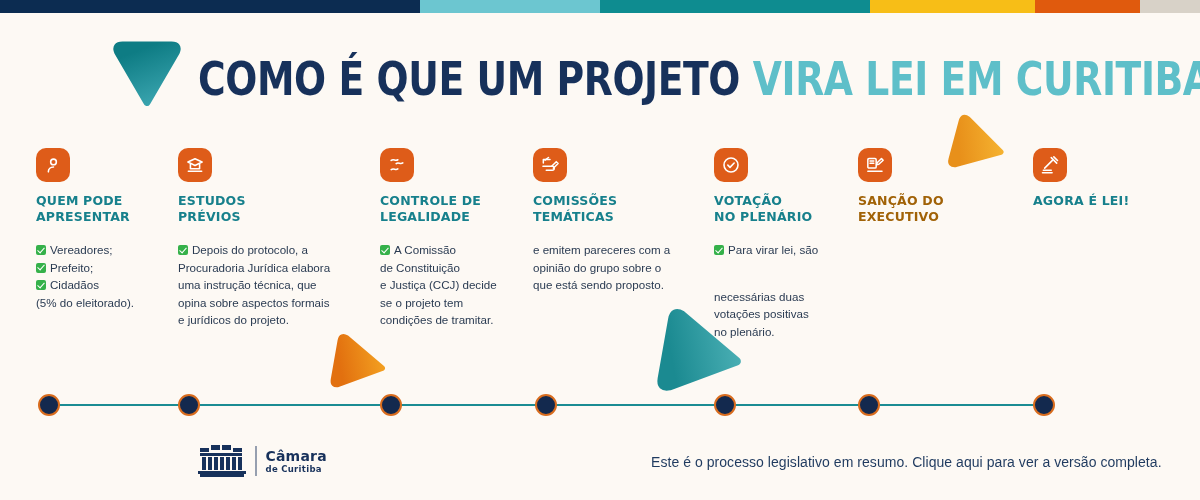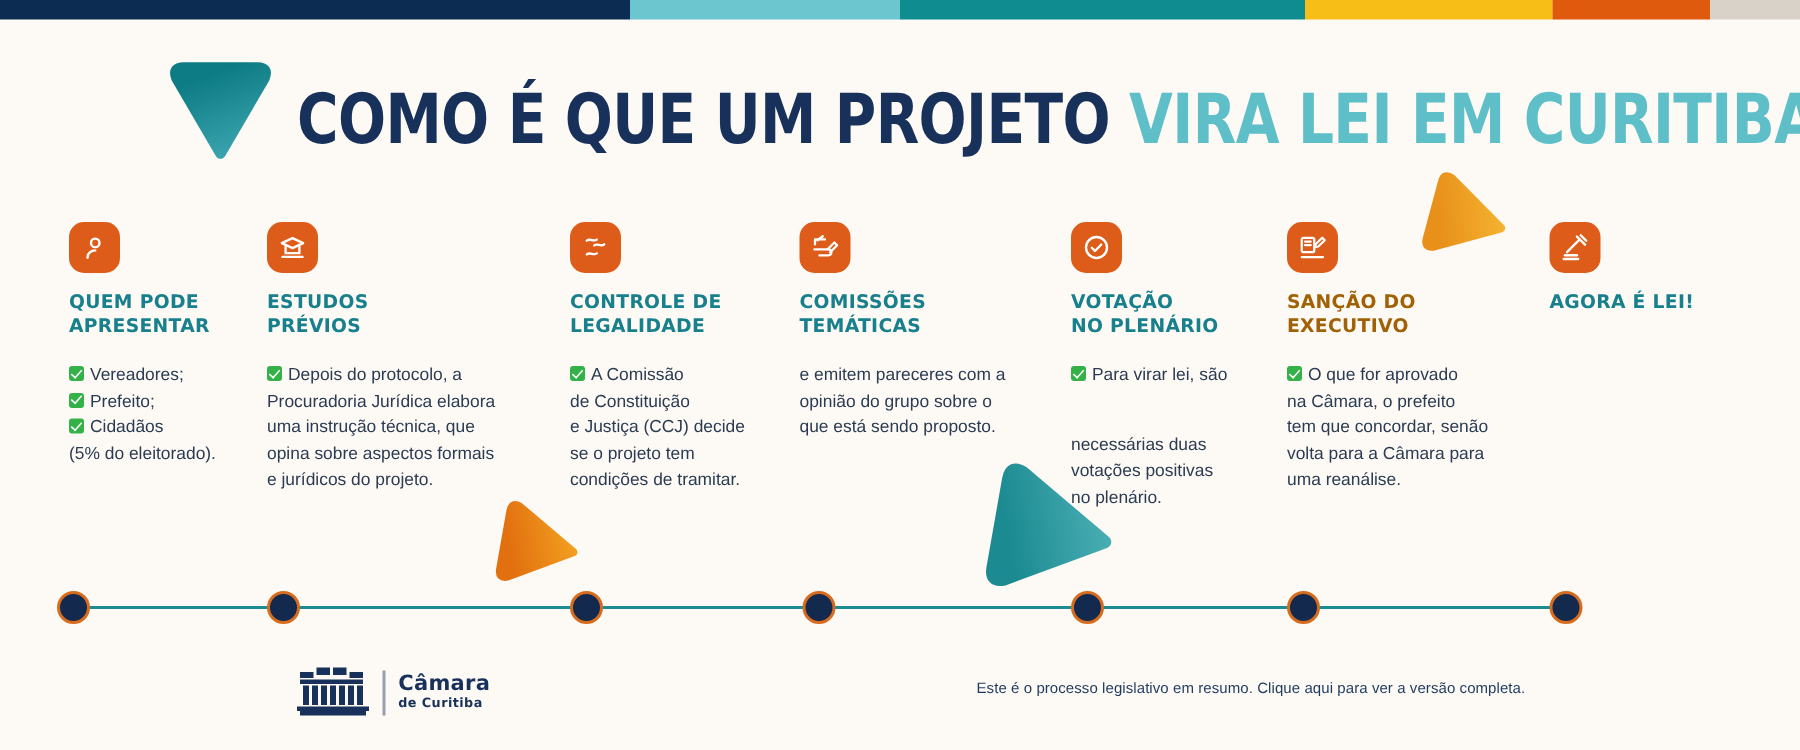--- a/index.html
+++ b/index.html
@@ -105,21 +105,21 @@
     position:absolute; left:198px; top:440px;
     display:flex; align-items:center; gap:9px;
   }
   .logo-divider { width:1.5px; height:30px; background:#18315B; opacity:.45; }
   .logo-text { line-height:1; font-family:"DejaVu Sans", sans-serif; }
   .logo-text .l1 { display:block; color:#17315B; font-weight:bold; font-size:14px; letter-spacing:.2px; }
   .logo-text .l2 { display:block; color:#17315B; font-weight:bold; font-size:8.5px; letter-spacing:.3px; margin-top:2px; }
 
   .footer-note {
     position:absolute; left:651px; top:454px;
-    color:#1F3A5F; font-size:10px; letter-spacing:.05px;
+    color:#1F3A5F; font-size:14px; letter-spacing:.05px;
   }
 </style>
 </head>
 <body>
 
 <div id="infographic">
 
   <div class="topbar" id="topbar">
       <span style="background: rgb(12, 44, 81); width: 420px;"></span>
       <span style="background: rgb(108, 198, 208); width: 180px;"></span>
@@ -174,21 +174,21 @@
           <path d="M50 8 L92 80 Q96 90 85 90 L15 90 Q4 90 8 80 Z" fill="url(#g3)" stroke="url(#g3)" stroke-width="10" stroke-linejoin="round"></path>
         </svg>
       </div>
     </div>
 
   <div class="title-wrap">
     <span class="title-a">COMO É QUE UM PROJETO </span><span class="title-b">VIRA LEI EM CURITIBA</span>
   </div>
 
   <div class="cols" id="cols">
-      <div class="col" style="left: 46px; width: 130px;">
+      <div class="col" style="left: 36px; width: 130px;">
         <div class="icon-badge" style="background: rgb(222, 92, 25);">
           <svg width="19" height="19" viewBox="0 0 24 24" fill="none" stroke="#fff" stroke-width="2" stroke-linecap="round" stroke-linejoin="round">
             <circle cx="12" cy="7.5" r="3.6"></circle>
             <path d="M5.5 20c0-3.6 2.9-6.2 6.5-6.2"></path>
           </svg>
         </div>
         <div class="col-title" style="color: rgb(23, 128, 140);">QUEM PODE
 APRESENTAR</div>
         <div class="col-body" style="color: rgb(42, 59, 82);"><span class="bullet-line"><span class="chk" style="background: rgb(53, 177, 74);"></span><span>Vereadores;</span></span><span class="bullet-line"><span class="chk" style="background: rgb(53, 177, 74);"></span><span>Prefeito;</span></span><span class="bullet-line"><span class="chk" style="background: rgb(53, 177, 74);"></span><span>Cidadãos</span></span><span class="bullet-line" style="white-space: pre-line;">(5% do eleitorado).</span></div>
       </div>
@@ -254,24 +254,20 @@
         <div class="icon-badge" style="background: rgb(222, 92, 25);">
           <svg width="20" height="20" viewBox="0 0 24 24" fill="none" stroke="#fff" stroke-width="1.8" stroke-linecap="round" stroke-linejoin="round">
             <rect x="3.4" y="4.2" width="10" height="11.5" rx="1.4"></rect>
             <path d="M6 7.2h4.6M6 10h4.6"></path>
             <path d="M14.6 9.2l5.2-5 2 2-5.2 5-2.6.6.6-2.6z"></path>
             <path d="M3.4 19.6h17"></path>
           </svg>
         </div>
         <div class="col-title" style="color: #a16207;">SANÇÃO DO
 EXECUTIVO</div>
-        <div class="col-body" style="color: rgb(42, 59, 82);"><span class="bullet-line"><span class="chk" style="background: rgb(53, 177, 74);"></span><span>O que for aprovado</span></span><span class="bullet-line" style="white-space: pre-line;">na Câmara, o prefeito
-tem que concordar, senão
-volta para a Câmara para
-uma reanálise.</span></div>
       </div>
       <div class="col" style="left: 1033px; width: 150px;">
         <div class="icon-badge" style="background: rgb(222, 92, 25);">
           <svg width="20" height="20" viewBox="0 0 24 24" fill="none" stroke="#fff" stroke-width="1.9" stroke-linecap="round" stroke-linejoin="round">
             <path d="M13.5 3.2 20 9.7"></path>
             <path d="M16.6 2.2 21 6.6"></path>
             <path d="M15.2 6.1 5.6 15.7"></path>
             <path d="M4 18.2h9.5"></path>
             <path d="M3 21.2h11.5"></path>
           </svg>

